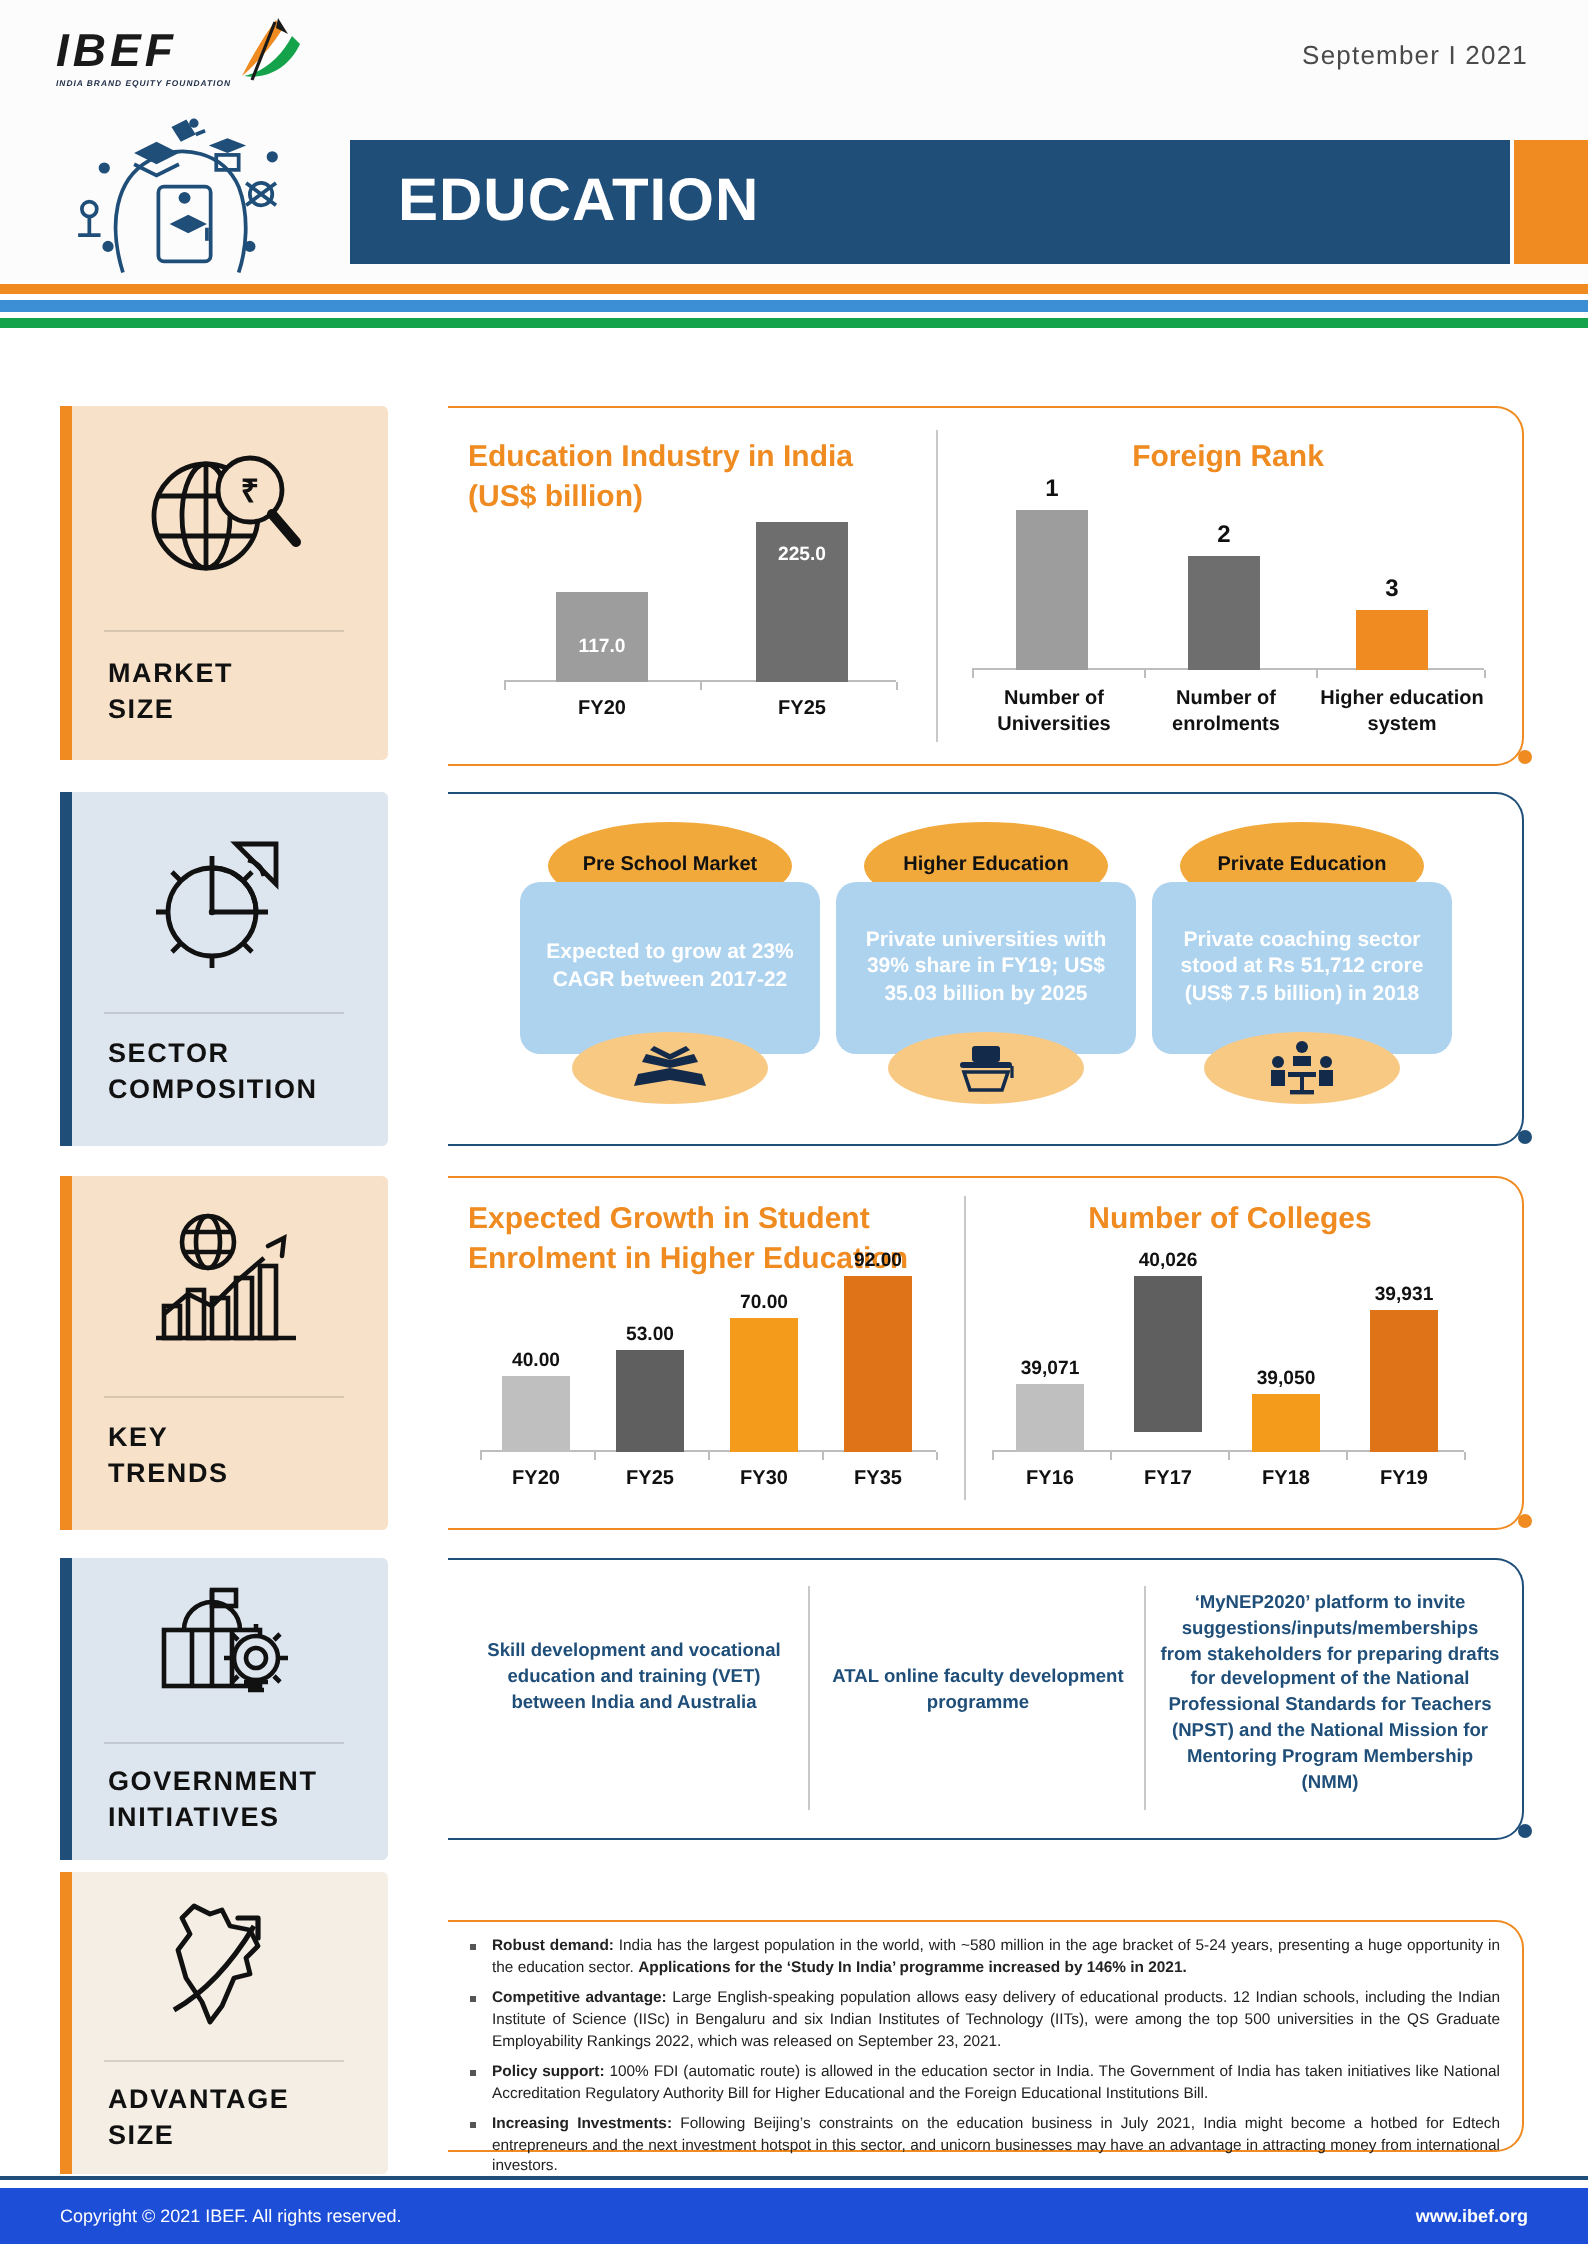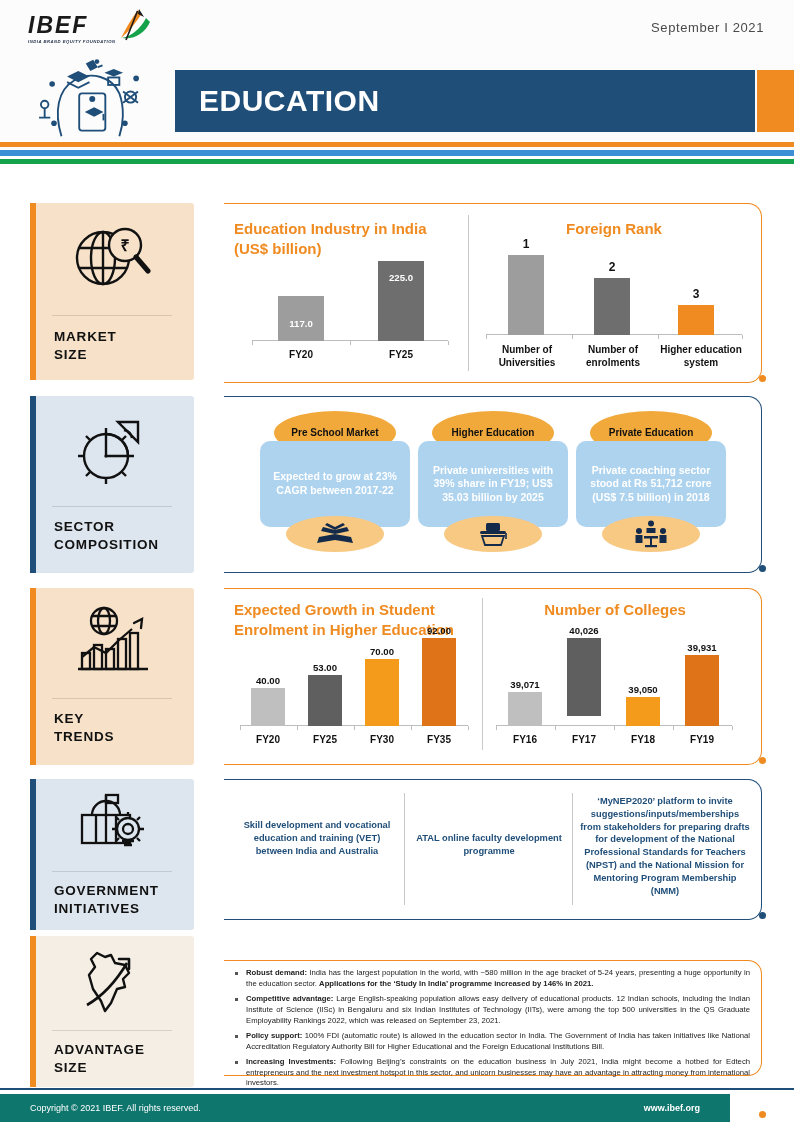--- a/index.html
+++ b/index.html
@@ -68,21 +68,21 @@
   .gitem{position:absolute;text-align:center;font-size:9.3px;font-weight:700;color:#1f4e79;line-height:1.38;}
 
   
   .bullets{position:absolute;}
   .blt{position:relative;padding-left:14px;margin-bottom:4px;font-size:7.7px;color:#222;line-height:1.42;text-align:justify;}
   .blt::before{content:"";position:absolute;left:3px;top:4px;width:3px;height:3px;background:#555;}
   .blt b{font-weight:700;}
 
   
   .footrule{position:absolute;left:0;top:1088px;width:794px;height:2px;background:#1f4e79;}
-  .footer{position:absolute;left:0;top:1094px;width:730px;height:28px;background:#0f766e;}
+  .footer{position:absolute;left:0;top:1094px;width:794px;height:28px;background:#1d4ed8;}
   .footer .cp{position:absolute;left:30px;top:50%;transform:translateY(-50%);color:#ffffff;font-size:9px;}
   .footer .url{position:absolute;right:30px;top:50%;transform:translateY(-50%);color:#ffffff;font-size:9px;font-weight:700;}
 </style>
 </head>
 <body>
 
 <div class="header">
 
   <div class="logo">
     <div class="logo-word">IBEF</div>

